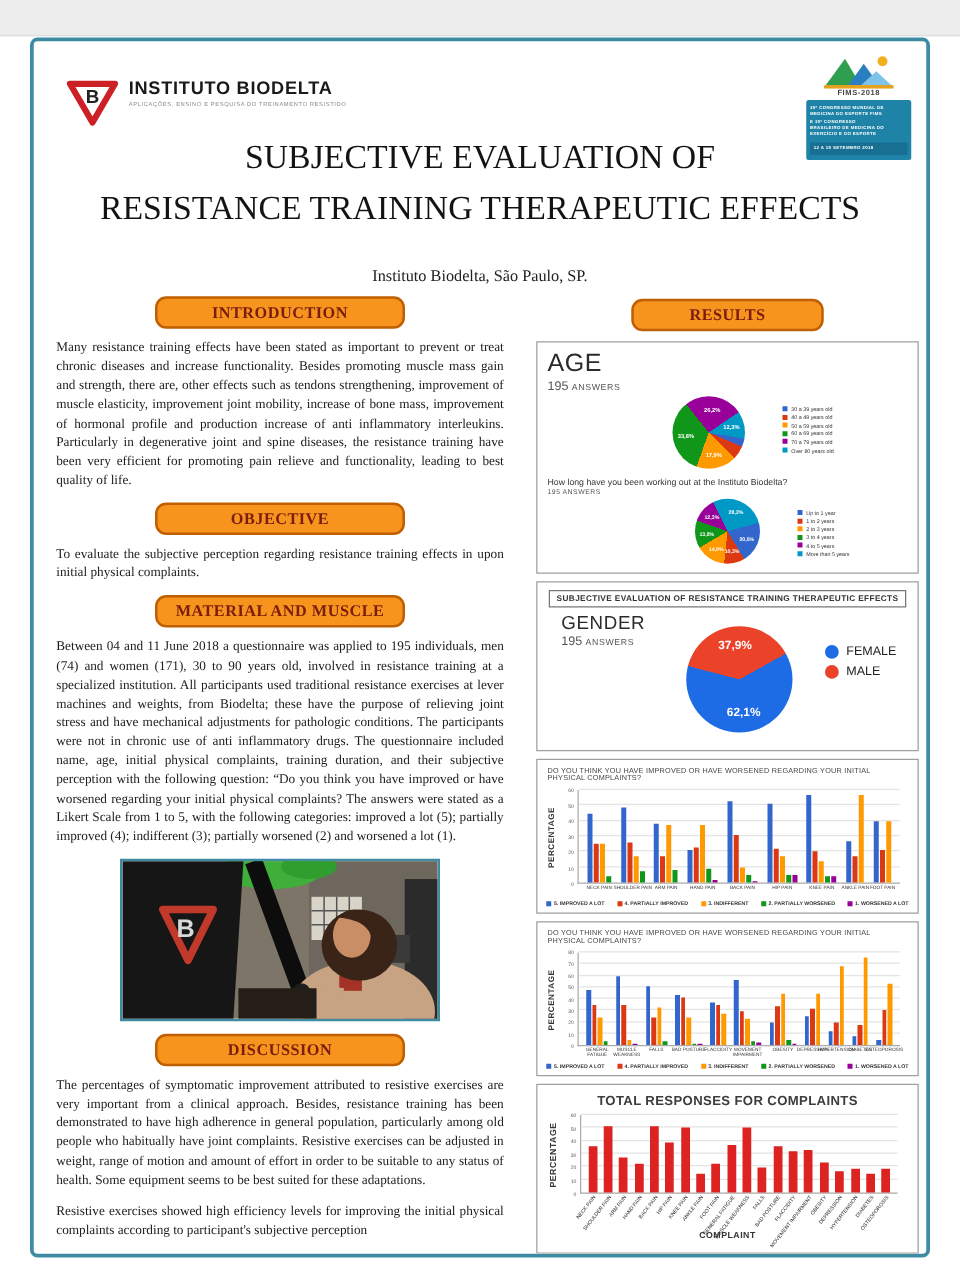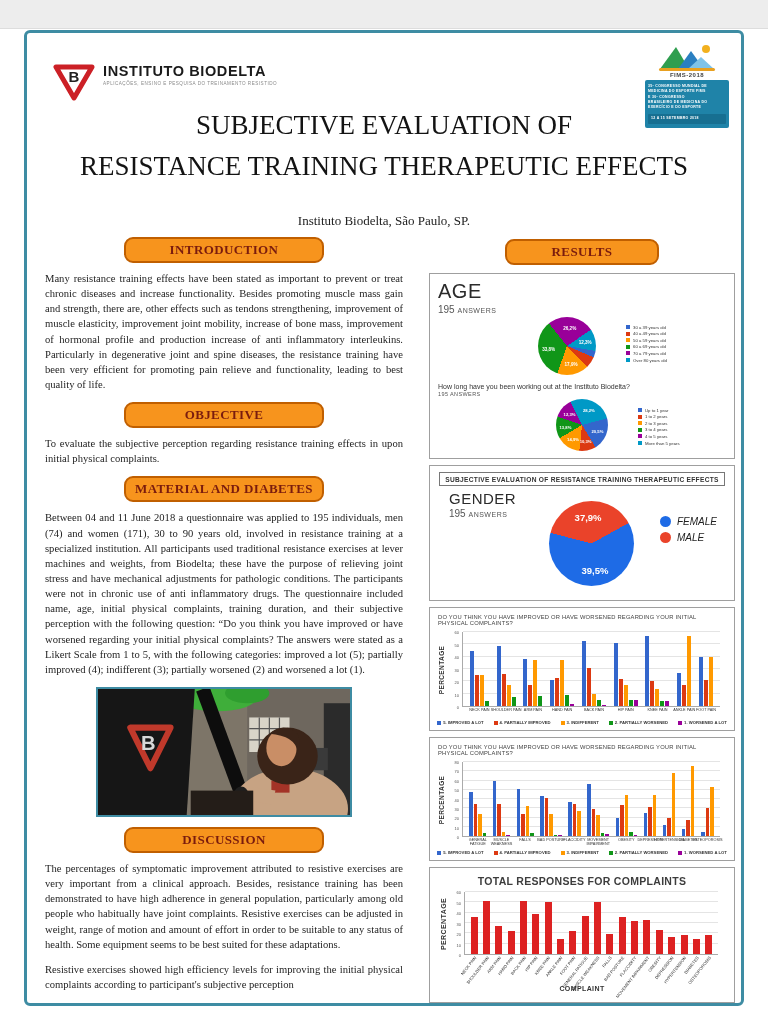--- a/index.html
+++ b/index.html
@@ -48,21 +48,21 @@
   .leg-row{display:flex;align-items:center;gap:3px;font-size:4.3px;color:#333;margin:1.6px 0;}
   .leg-sq{width:4px;height:4px;flex:none;display:inline-block;}
   .q{font-size:7px;color:#333;margin-top:8px;}
   .answers-sm{font-size:5.5px;color:#555;letter-spacing:.4px;margin:1px 0 1px;}
   
   .card-gender{height:124px;padding:5px 7px;}
   .panel-title{border:1px solid #777;text-align:center;font-size:6.6px;font-weight:bold;color:#333;
     letter-spacing:.3px;padding:2.5px 0;margin:1px 2px 4px;}
   .gender-title{font-size:15px;color:#2b2b2b;margin-left:12px;letter-spacing:.5px;}
   .card-gender .answers{margin-left:12px;}
-  .card-gender .pie-legend{margin-left:26px;margin-top:12px;font-style:italic;}
+  .card-gender .pie-legend{margin-left:26px;margin-top:12px;}
   .card-gender .leg-row{font-size:10px;gap:6px;margin:5px 0;color:#222;}
   .card-gender .leg-sq{width:11px;height:11px;border-radius:50%;}
   
   .barcard{padding:5px 6px 3px;}
   .bc-title{font-size:5.8px;color:#444;letter-spacing:.2px;margin:1px 0 6px 2px;}
   .bc-body{position:relative;margin-left:26px;margin-right:8px;}
   .plot{position:relative;height:74px;border-left:1px solid #aaa;border-bottom:1px solid #aaa;}
   .grid{position:absolute;inset:0;}
   .gridline{position:absolute;left:0;right:0;height:1px;background:#e4e4e4;}
   .groups{position:absolute;inset:0;display:flex;justify-content:space-around;padding:0 3px;}
@@ -136,21 +136,21 @@
     <span>Instituto Biodelta, São Paulo, SP.</span>
   </div>
 
   <div class="col-left">
     <div class="sec-head">INTRODUCTION</div>
     <p>Many resistance training effects have been stated as important to prevent or treat chronic diseases and increase functionality. Besides promoting muscle mass gain and strength, there are, other effects such as tendons strengthening, improvement of muscle elasticity, improvement joint mobility, increase of bone mass, improvement of hormonal profile and production increase of anti inflammatory interleukins. Particularly in degenerative joint and spine diseases, the resistance training have been very efficient for promoting pain relieve and functionality, leading to best quality of life.</p>
 
     <div class="sec-head">OBJECTIVE</div>
     <p>To evaluate the subjective perception regarding resistance training effects in upon initial physical complaints.</p>
 
-    <div class="sec-head">MATERIAL AND DIABETES</div>
+    <div class="sec-head">MATERIAL AND MUSCLE</div>
     <p>Between 04 and 11 June 2018 a questionnaire was applied to 195 individuals, men (74) and women (171), 30 to 90 years old, involved in resistance training at a specialized institution. All participants used traditional resistance exercises at lever machines and weights, from Biodelta; these have the purpose of relieving joint stress and have mechanical adjustments for pathologic conditions. The participants were not in chronic use of anti inflammatory drugs. The questionnaire included name, age, initial physical complaints, training duration, and their subjective perception with the following question: “Do you think you have improved or have worsened regarding your initial physical complaints? The answers were stated as a Likert Scale from 1 to 5, with the following categories: improved a lot (5); partially improved (4); indifferent (3); partially worsened (2) and worsened a lot (1).</p>
 
     <svg class="photo" viewBox="0 0 250 124" preserveAspectRatio="none">
       <rect width="250" height="124" fill="#7D7568"></rect>
       <rect x="148" y="0" width="102" height="124" fill="#6E675E"></rect>
       <rect x="150" y="28" width="40" height="34" fill="#D8D4C8"></rect>
       <path d="M150 39 h40 M150 50 h40 M160 28 v34 M170 28 v34 M180 28 v34" stroke="#555" stroke-width="1.2" fill="none"></path>
       <rect x="224" y="14" width="26" height="110" fill="#2B2B2B"></rect>
       <rect x="198" y="58" width="30" height="22" fill="#3A3A3A"></rect>
       <ellipse cx="118" cy="8" rx="40" ry="14" fill="#3FAE3A"></ellipse>
@@ -258,21 +258,21 @@
     </div>
 
     <div class="card card-gender">
       <div class="panel-title">SUBJECTIVE EVALUATION OF RESISTANCE TRAINING THERAPEUTIC EFFECTS</div>
       <div class="gender-title">GENDER</div>
       <div class="answers">
         <span>195</span> <span class="sc">ANSWERS</span>
       </div>
       <div class="pie-row" style="margin-top:-20px;">
         <div class="pie pie-xl" style="background: conic-gradient(from 61deg, rgb(30, 107, 230) 0deg, rgb(30, 107, 230) 223.56deg, rgb(234, 67, 42) 223.56deg, rgb(234, 67, 42) 360deg);">
-            <span class="pie-label" style="left: 54.0217%; top: 81.7463%;">39,5%</span>
+            <span class="pie-label" style="left: 54.0217%; top: 81.7463%;">62,1%</span>
             <span class="pie-label" style="left: 45.9783%; top: 18.2537%;">37,9%</span>
           </div>
         <div class="pie-legend">
             <div class="leg-row">
               <span class="leg-sq" style="background: rgb(30, 107, 230);"></span>
               <span>FEMALE</span>
             </div>
             <div class="leg-row">
               <span class="leg-sq" style="background: rgb(234, 67, 42);"></span>
               <span>MALE</span>

